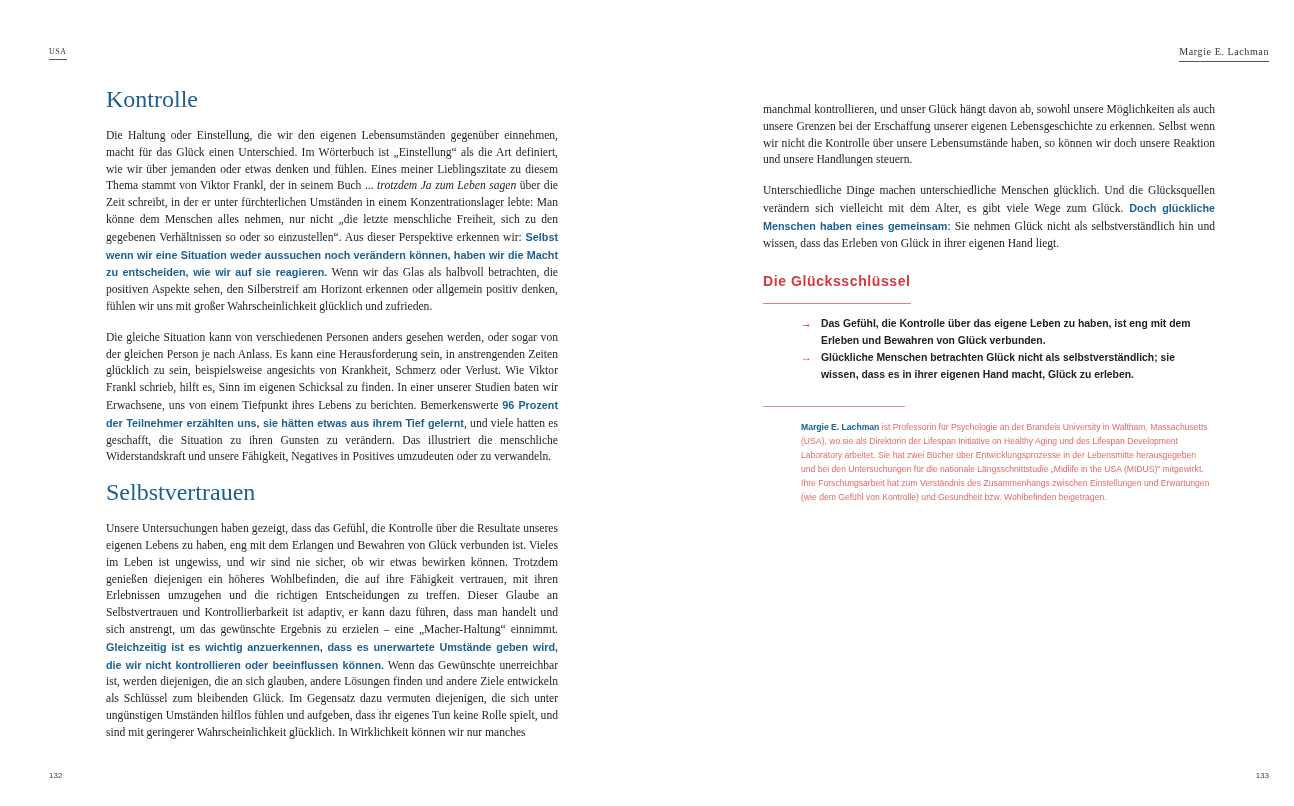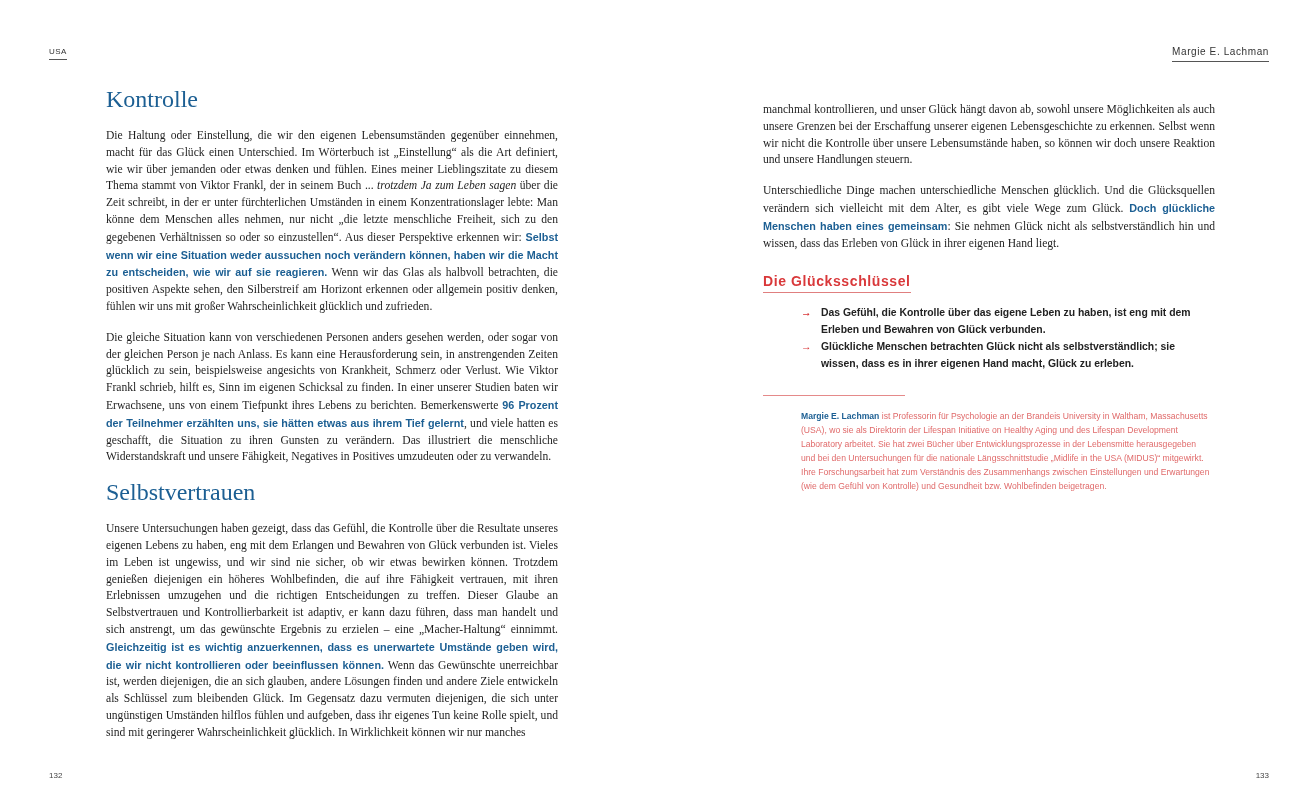--- a/index.html
+++ b/index.html
@@ -7,21 +7,21 @@
       width: 1294px; height: 806px; position: relative; overflow: hidden;
       font-family: "Liberation Serif", "DejaVu Serif", serif;
       color: #222222;
     }
     .page { position: absolute; top: 0; height: 806px; }
     .page-left { left: 0; width: 647px; }
     .page-right { left: 647px; width: 647px; }
 
     .running-head {
       position: absolute; top: 47px;
-      font-family: Liberation Sans, sans-serif;
+      font-family: Liberation Serif, serif;
       font-size: 8px; letter-spacing: 0.5px; color: #333;
       padding-bottom: 3px; border-bottom: 1.5px solid #555;
     }
     .rh-left { left: 49px; }
     .rh-right { right: 25px; font-size: 10px; letter-spacing: 0.6px; top: 46px; padding-bottom: 4px; }
 
     .folio {
       position: absolute; top: 771px;
       font-family: "Liberation Sans", "DejaVu Sans", sans-serif;
       font-size: 8px; color: #444;
@@ -44,21 +44,21 @@
     .hl {
       font-family: "Liberation Sans", "DejaVu Sans", sans-serif;
       font-weight: bold; color: #1c5f93; font-size: 10.8px;
     }
     .ital { font-style: italic; }
 
     .key-title {
       display: inline-block;
       font-family: "Liberation Sans", "DejaVu Sans", sans-serif;
       font-weight: bold; color: #d9383a; font-size: 14px; letter-spacing: 0.6px;
-      padding-bottom: 3px; border-bottom: 1.5px solid #e07f7f;
+      padding-bottom: 14px; border-bottom: 1.5px solid #e07f7f;
       margin-top: 10px;
     }
     ul.keys { list-style: none; margin: 12px 0 0 0; padding: 0 0 0 38px; width: 400px; }
     ul.keys li {
       position: relative;
       font-family: "Liberation Sans", "DejaVu Sans", sans-serif;
       font-weight: bold; font-size: 10.4px; line-height: 16.8px; color: #222;
       padding-left: 20px;
     }
     ul.keys li .arrow { position: absolute; left: 0; top: 0; color: #d9383a; font-weight: bold; }

